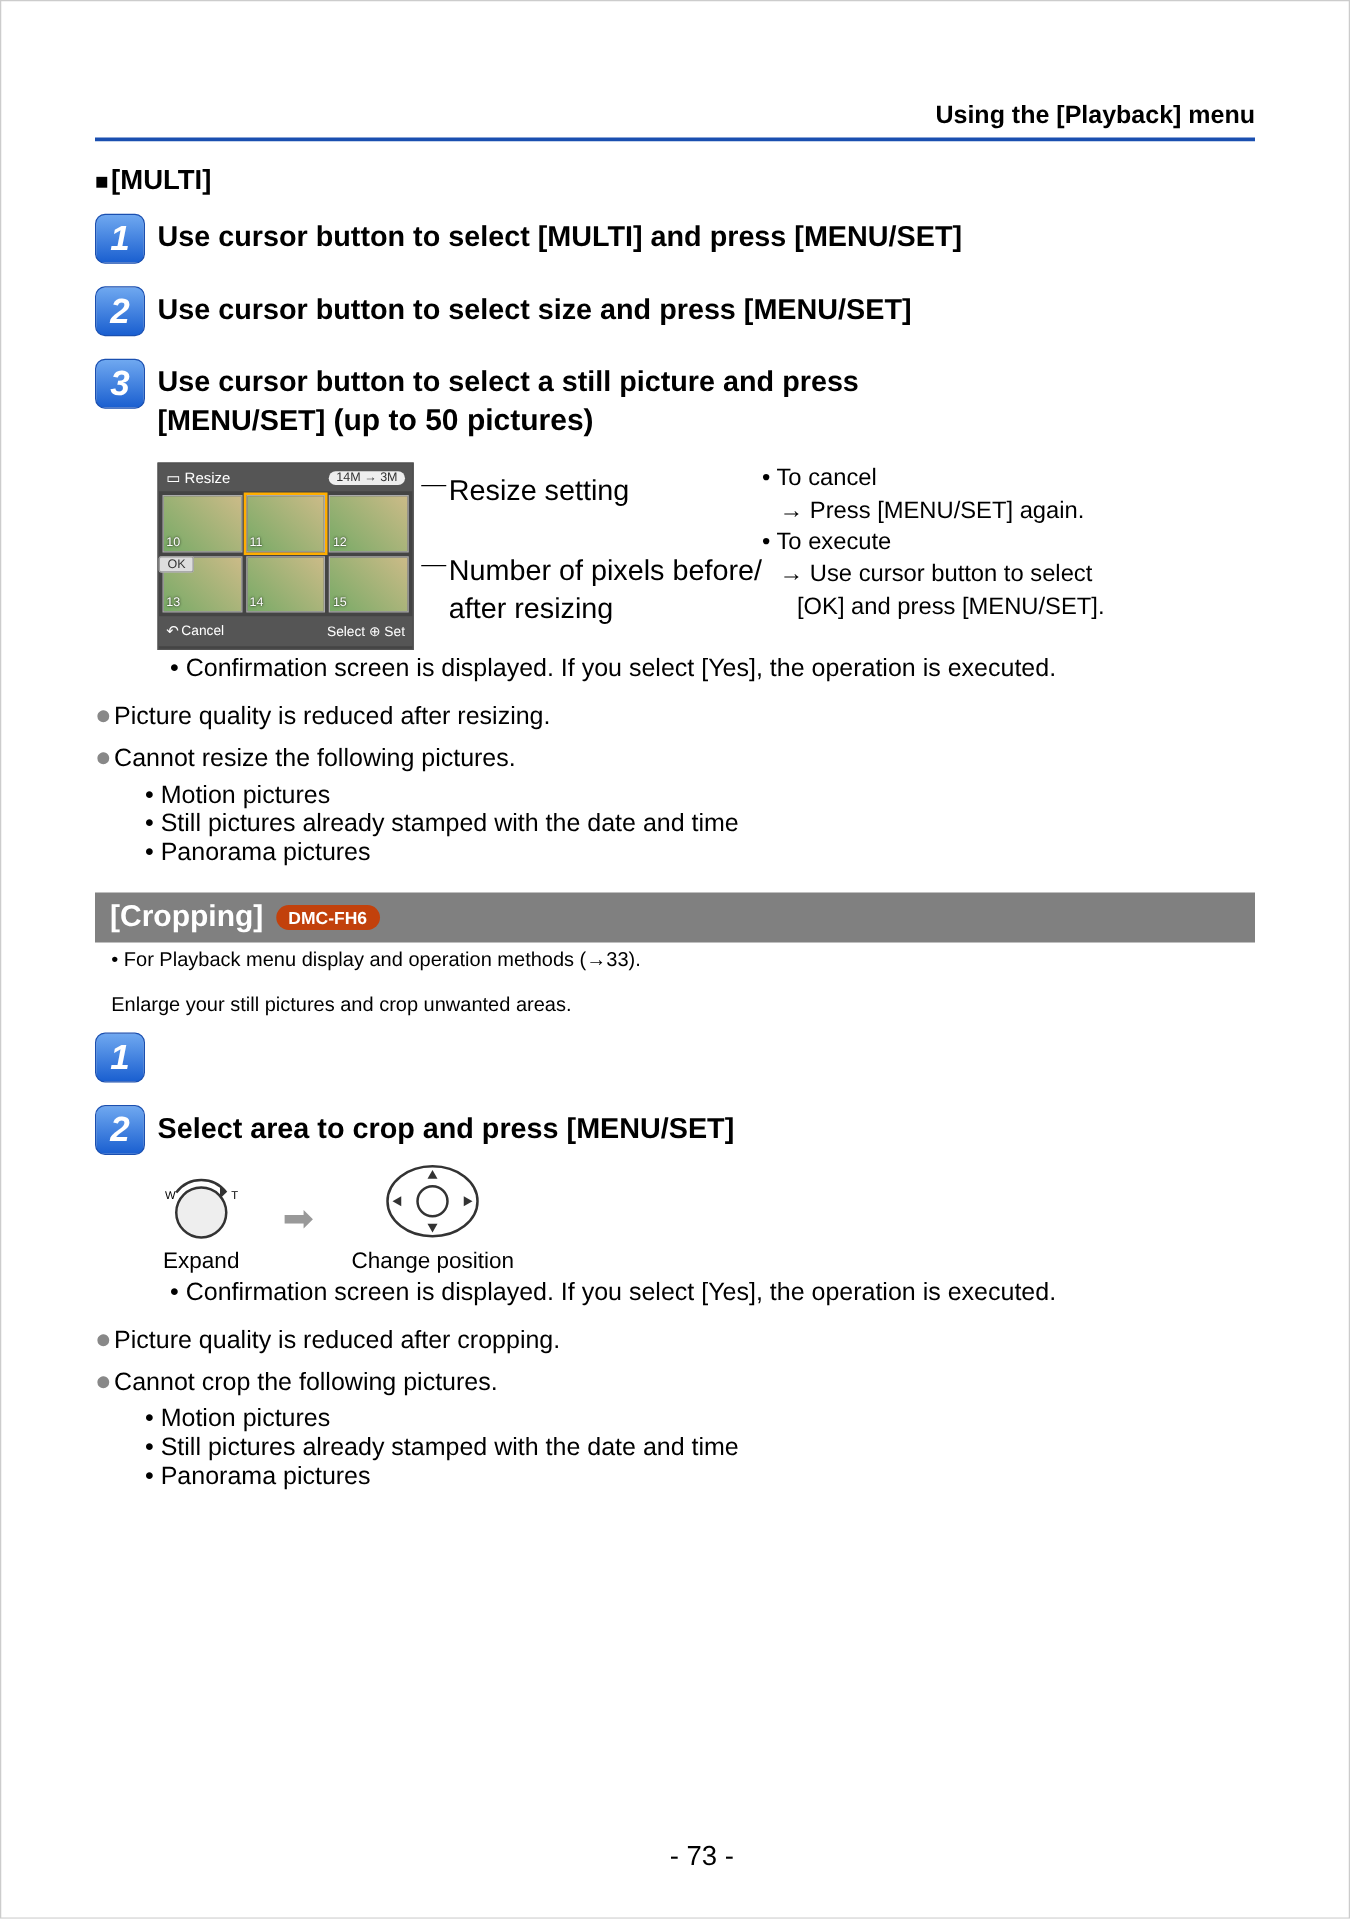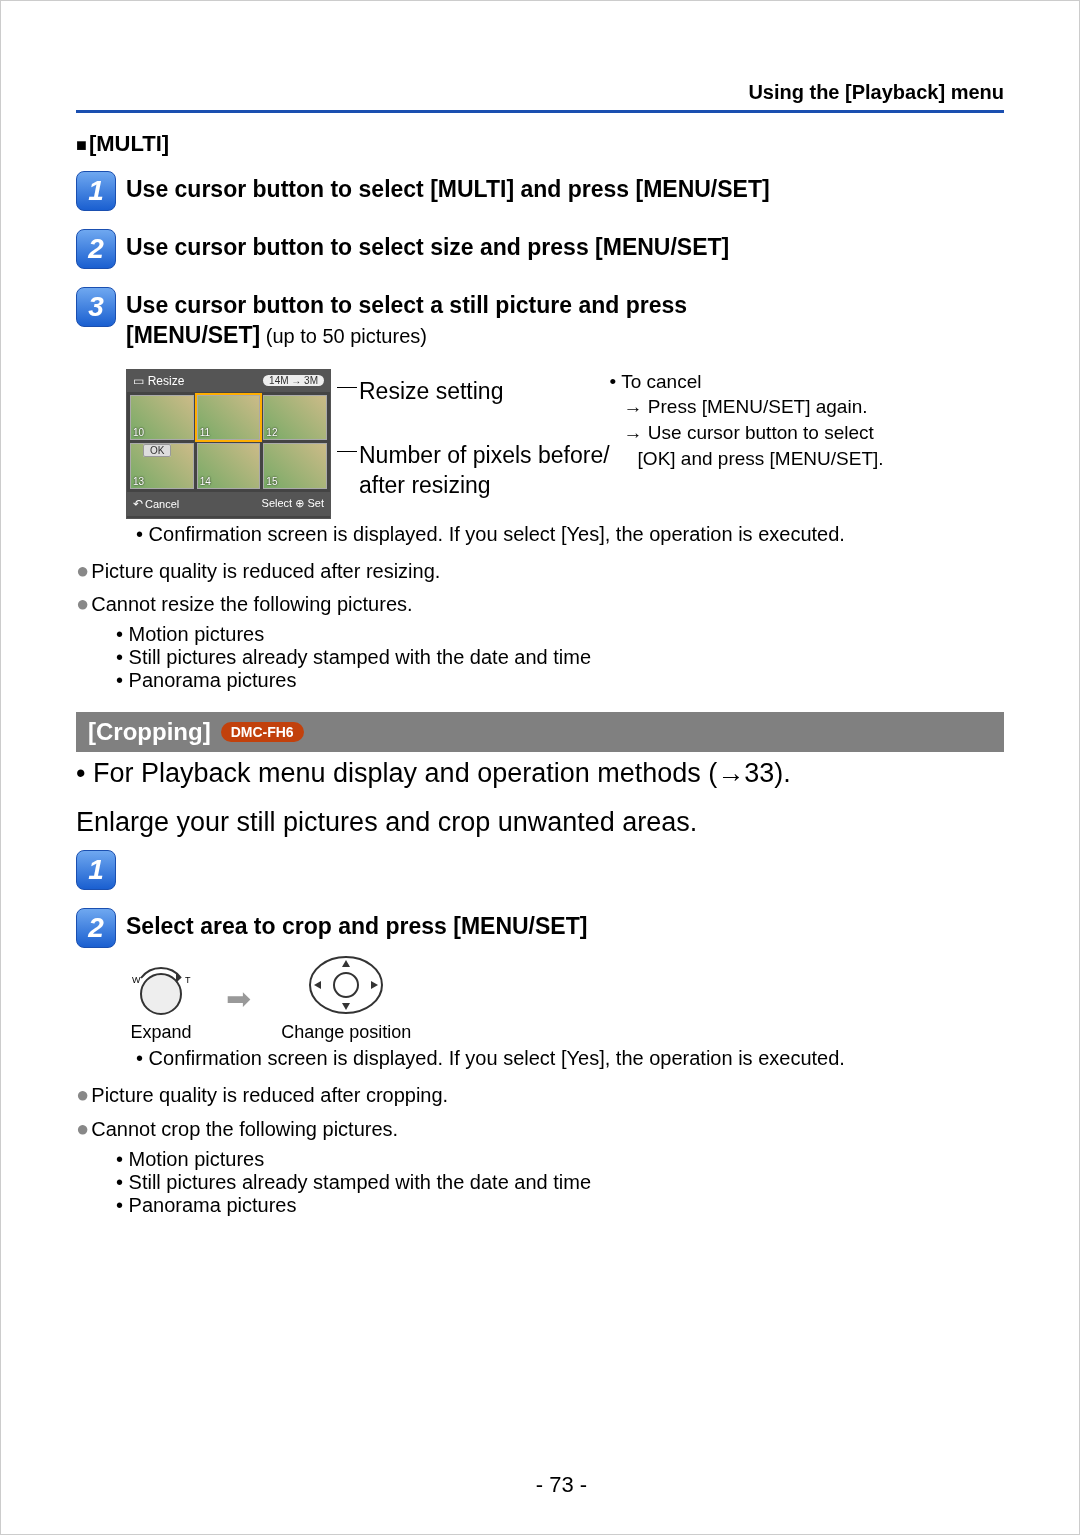--- a/index.html
+++ b/index.html
@@ -50,21 +50,21 @@
     text-align: center;
     line-height: 38px;
     margin-right: 10px;
   }
   .step-text {
     font-weight: bold;
     font-size: 23px;
     line-height: 1.3;
     padding-top: 4px;
   }
-  .step-sub { font-weight: normal; font-size: 20px; }
+  .step-sub { font-weight: bold; font-size: 24px; }
   .illust-row {
     display: flex;
     margin-left: 50px;
     margin-top: 4px;
   }
   .camera-lcd {
     width: 205px;
     height: 150px;
     border: 1px solid #555;
     background: #444;
@@ -156,22 +156,22 @@
   }
   .badge {
     background: #c2410c;
     border-radius: 10px;
     font-size: 14px;
     padding: 2px 10px;
     margin-left: 10px;
     font-weight: bold;
   }
   .plain {
-    font-size: 27px;
-    margin: 6px 0;
+    font-size: 16px;
+    margin: 6px 13px;
   }
   .controls-row {
     display:flex;
     align-items:flex-end;
     margin-left:50px;
     gap:30px;
     margin-top:6px;
   }
   .ctrl { text-align:center; }
   .ctrl svg { display:block; margin:0 auto; }
@@ -234,40 +234,41 @@
         <div class="thumb">
             <span class="n">13</span>
           </div>
         <div class="thumb">
             <span class="n">14</span>
           </div>
         <div class="thumb">
             <span class="n">15</span>
           </div>
       </div>
-      <div style="position:absolute;left:16px;top:70px;">
+      <div style="position:absolute;left:0;top:70px;">
         <span class="ok-btn-s">OK</span>
       </div>
       <div class="lcd-bot">
         <span class="back-ic">↶</span>
         <span>Cancel</span>
         <span style="margin-left:auto">Select ⊕ Set</span>
       </div>
     </div>
 
     <div class="annot">
       <div class="l1">Resize setting</div>
       <div style="height:34px"></div>
       <div class="l1">Number of pixels before/</div>
       <div>after resizing</div>
     </div>
 
     <div class="tips">
       <div>• <span>To cancel</span></div>
       <div class="arrow">→ Press [MENU/SET] again.</div>
+      <div>• <span>To execute</span></div>
       <div class="arrow">→ Use cursor button to select</div>
       <div style="padding-left:28px">[OK] and press [MENU/SET].</div>
     </div>
   </div>
 
   <div class="conf">• Confirmation screen is displayed. If you select [Yes], the operation is executed.</div>
 
   <div class="bul"><span class="dot">●</span><span>Picture quality is reduced after resizing.</span></div>
   <div class="bul"><span class="dot">●</span><span>Cannot resize the following pictures.</span></div>
   <div class="sub-li">• Motion pictures</div>

